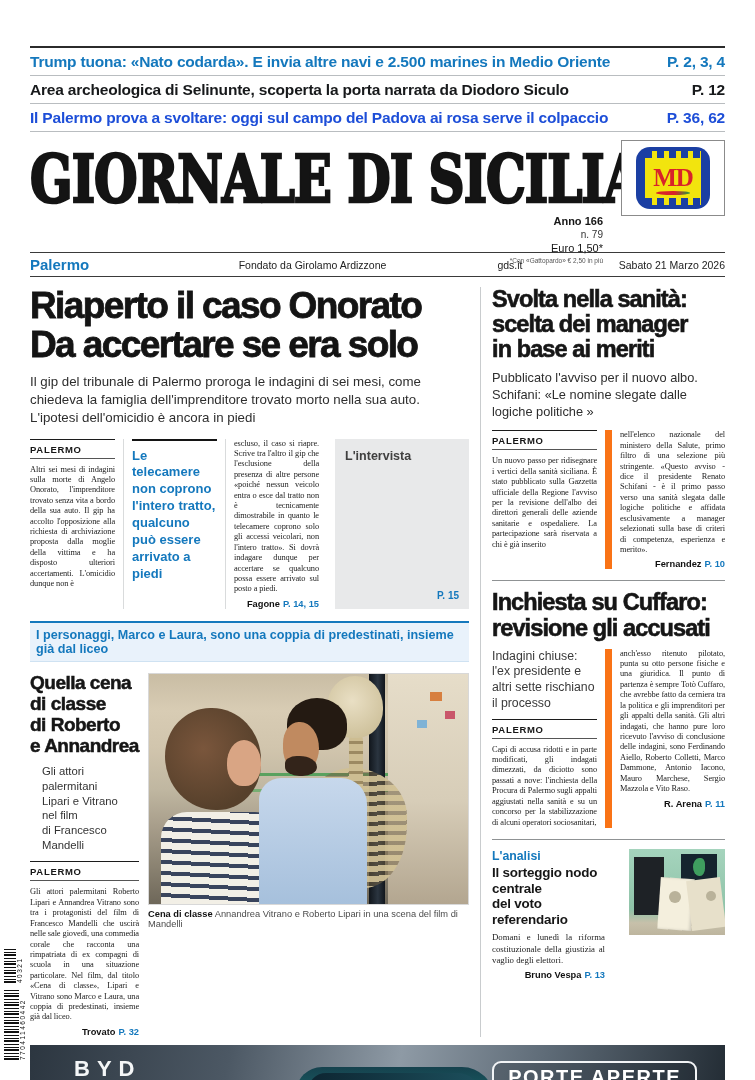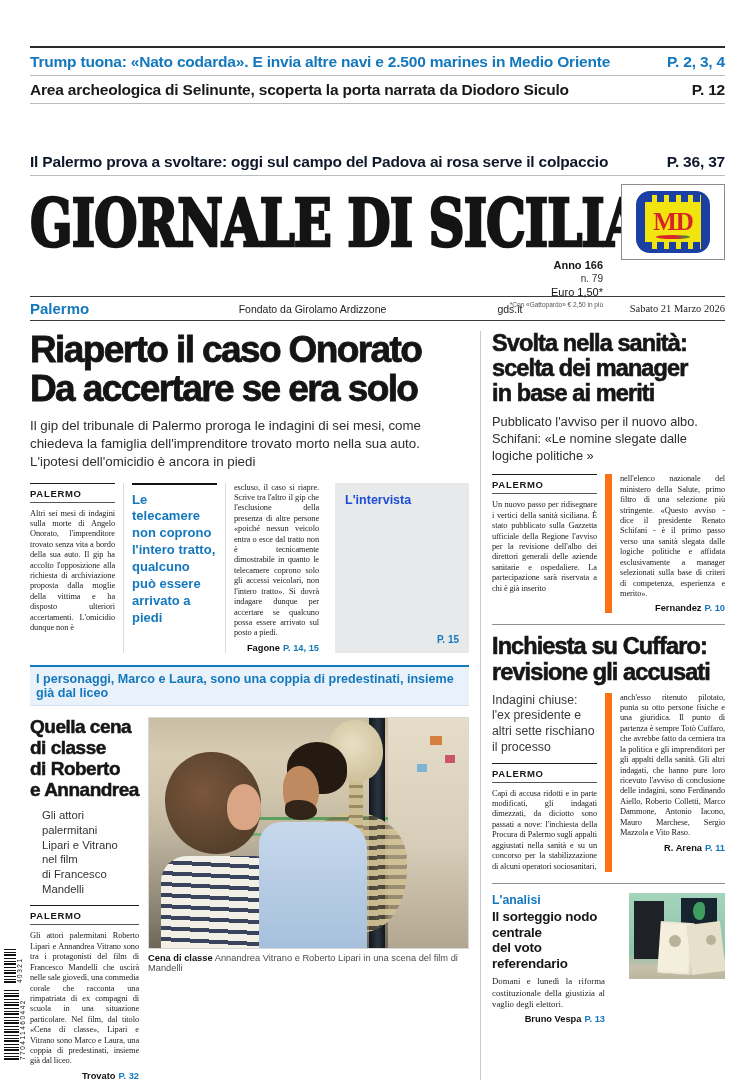--- a/index.html
+++ b/index.html
@@ -2,21 +2,21 @@
 <html><head>
 <meta charset="utf-8">
 <style>
   * { box-sizing: border-box; }
   body { margin:0; background:#e9e9e9; font-family:"Liberation Sans", sans-serif; color:#161616; }
   .page { position:relative; width:755px; height:1080px; margin:0 auto; background:#fff; padding:46px 30px 6px; overflow:hidden; }
 
   
   .strip { border-top:2px solid #2b2b2b; }
   .strip-row { display:flex; justify-content:space-between; align-items:center; height:28px; border-bottom:1px solid #b9bdc0; font-weight:bold; font-size:15.5px; letter-spacing:-0.2px; }
-  .c-blue { color:#1478bd; } .c-black { color:#17191b; } .c-gray { color:#0f172a;margin-top:44px; }
+  .c-blue { color:#1478bd; } .c-black { color:#17191b; } .c-gray { color:#1d4ed8; }
   .strip-row .pages { margin-left:12px; white-space:nowrap; }
 
   
   .masthead { position:relative; height:112px; margin-top:8px; }
   .paper-title { margin:0; font-family:"DejaVu Serif", serif; font-weight:bold; font-size:50px; letter-spacing:-1px; color:#141414; -webkit-text-stroke:2.1px #141414; white-space:nowrap; line-height:1; transform:scale(1.0,1.3); transform-origin:left top; padding-top:6px; }
   .md-box { position:absolute; top:0; right:0; width:104px; height:76px; border:1px solid #8b8b8b; background:#fff; display:flex; align-items:center; justify-content:center; }
   .md-inner { position:relative; width:74px; height:62px; background:#1b3fa3; border-radius:14px; overflow:hidden; display:flex; align-items:center; justify-content:center; }
   .md-yellow { position:absolute; top:4px; bottom:4px; left:9px; right:9px; background:#f2e40e; }
   .md-teeth { position:absolute; left:9px; right:9px; height:7px; background:repeating-linear-gradient(90deg,#1b3fa3 0 7px,#f2e40e 7px 12px); }
   .md-teeth.t { top:4px; } .md-teeth.b { bottom:4px; }
@@ -26,21 +26,21 @@
   .ed-anno { font-weight:bold; font-size:11px; }
   .ed-num { font-size:10px; color:#333; }
   .ed-price { font-size:11px; }
   .ed-note { font-size:6.5px; color:#555; margin-top:1px; }
 
   
   .dateline { display:flex; align-items:center; border-top:1px solid #3a3a3a; border-bottom:1px solid #3a3a3a; height:25px; font-size:10.5px; color:#222; }
   .dl-city { width:150px; font-size:15px; font-weight:bold; color:#1478bd; }
   .dl-founded { flex:1; text-align:center; }
   .dl-site { width:130px; text-align:center; }
-  .dl-date { width:150px; text-align:right;font-family:Liberation Serif, serif; }
+  .dl-date { width:150px; text-align:right; }
 
   
   .grid { display:flex; margin-top:10px; }
   .left-col { width:450px; padding-right:11px; }
   .right-col { width:245px; border-left:1px solid #c9ccce; padding-left:11px; }
   .pre { white-space:pre-line; }
 
   .lead-hl { margin:0 0 8px; font-size:37px; line-height:1.05; letter-spacing:-1.6px; color:#141414; -webkit-text-stroke:0.8px #141414; }
   .lead-stand { margin:0 0 12px; font-size:13.3px; line-height:1.35; color:#2e2e2e; }
 
@@ -49,21 +49,21 @@
   .lc:first-child { border-left:none; padding-left:0; }
   .lc-box { flex:0 0 134px; border-left:none; padding:0; margin-left:8px; }
 
   .kicker { font-size:9.5px; font-weight:bold; letter-spacing:0.7px; border-top:1.5px solid #1c1c1c; border-bottom:1px solid #555; padding:4px 0 3px; margin-bottom:6px; }
   .body { font-family:"Liberation Serif", serif; font-size:8.4px; line-height:1.24; letter-spacing:-0.1px; text-align:justify; margin:0; color:#1c1c1c; }
   .pullquote { font-size:13px; font-weight:bold; color:#1478bd; line-height:1.3; border-top:2px solid #141414; padding-top:7px; }
   .byline { margin-top:4px; text-align:right; font-size:9.3px; font-weight:bold; color:#111; }
   .by-pages { color:#1478bd; margin-left:3px; }
 
   .interview-box { background:#e8e9ea; padding:10px 10px 8px; display:flex; flex-direction:column; min-height:128px; }
-  .iv-label { color:#1d4ed8; font-weight:bold; font-size:12.5px; margin-bottom:8px; }
+  .iv-label { color:#404040; font-weight:bold; font-size:12.5px; margin-bottom:8px; }
   .iv-quote { font-size:17px; line-height:1.22; color:#26282a; letter-spacing:-0.2px; }
   .iv-page { margin-top:auto; text-align:right; color:#1478bd; font-weight:bold; font-size:10px; }
 
   .feature-strip { margin-top:12px; background:#e9f2fb; border-top:2px solid #1478bd; border-bottom:1px solid #cfe2f2; color:#1478bd; font-weight:bold; font-size:12.6px; padding:5px 6px; }
 
   .feature { display:flex; margin-top:11px; }
   .f-left { width:118px; padding-right:9px; }
   .f-hl { margin:0 0 8px; font-size:19px; line-height:1.1; letter-spacing:-0.5px; -webkit-text-stroke:0.5px #141414; }
   .f-stand { margin:0 12px 9px; font-size:11.3px; line-height:1.3; color:#333; }
   .f-right { flex:1; min-width:0; }
@@ -144,21 +144,21 @@
     <div class="strip-row c-blue">
       <span>Trump tuona: «Nato codarda». E invia altre navi e 2.500 marines in Medio Oriente</span>
       <span class="pages">P. 2, 3, 4</span>
     </div>
     <div class="strip-row c-black">
       <span>Area archeologica di Selinunte, scoperta la porta narrata da Diodoro Siculo</span>
       <span class="pages">P. 12</span>
     </div>
     <div class="strip-row c-gray">
       <span>Il Palermo prova a svoltare: oggi sul campo del Padova ai rosa serve il colpaccio</span>
-      <span class="pages">P. 36, 37</span>
+      <span class="pages">P. 36, 62</span>
     </div>
   </div>
 
   <header class="masthead">
     <h1 class="paper-title">GIORNALE DI SICILIA</h1>
     <div class="md-box">
       <div class="md-inner">
         <div class="md-yellow"></div>
         <div class="md-teeth t"></div>
         <div class="md-teeth b"></div>

